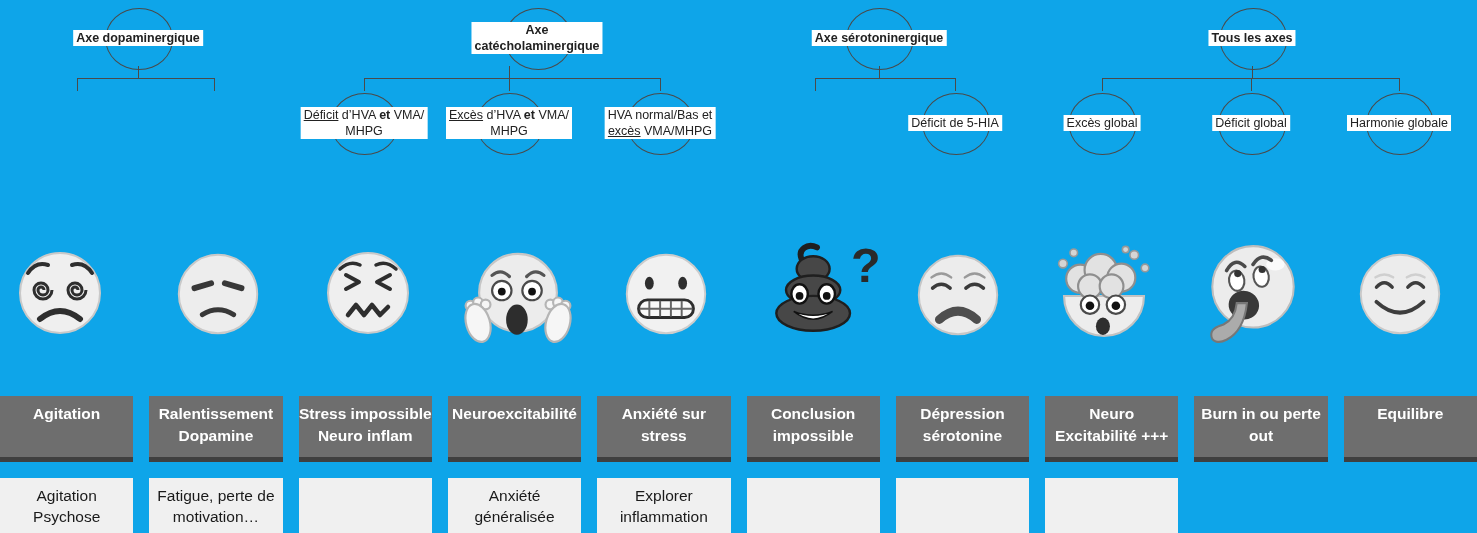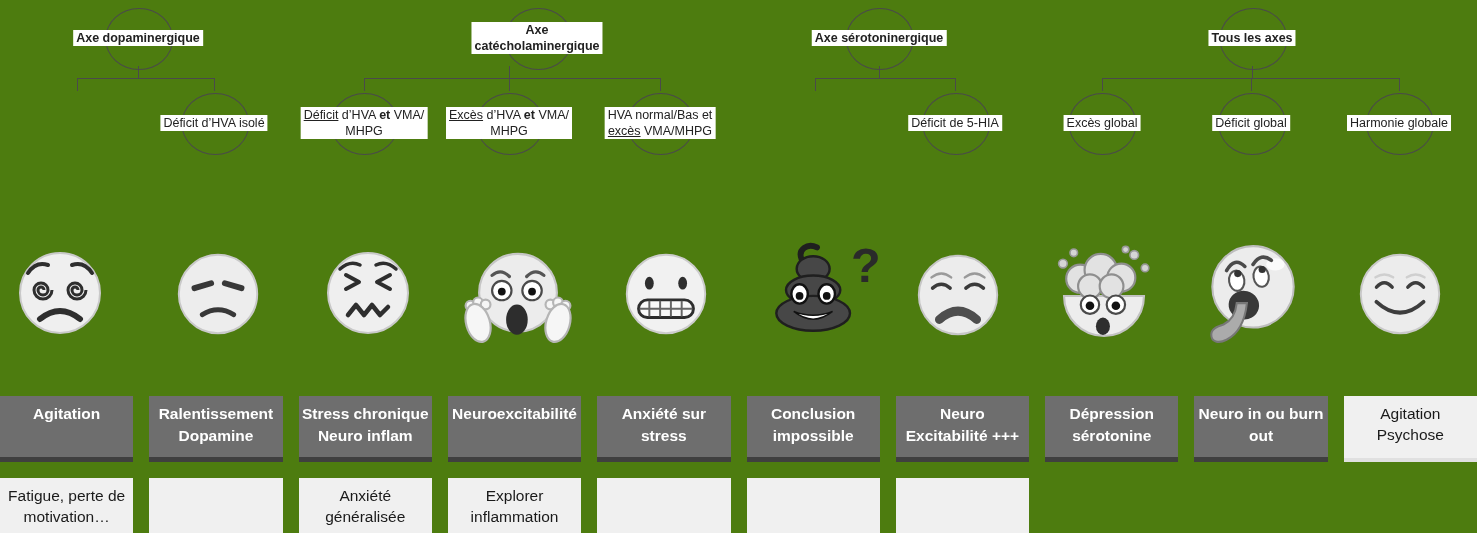--- a/index.html
+++ b/index.html
@@ -1,17 +1,17 @@
 <!DOCTYPE html>
 <html><head>
 <meta charset="utf-8">
 <style>
   html,body{margin:0;padding:0;background:#fff;}
   .canvas{
-    position:relative; width:1477px; height:533px; background:#4d7c0f;
+    position:relative; width:1477px; height:533px; background:#0ea5e9;
     font-family:"Liberation Sans", sans-serif; color:#222; overflow:hidden;
   }
   
   .trees{position:absolute;inset:0;}
   .tnode{position:absolute; transform:translateX(-50%); display:flex;
          align-items:center; justify-content:center;}
   .tnode.parent{top:10px; height:56px;}
   .tnode.child{top:94px; height:58px;}
   .circ{position:absolute; left:50%; top:50%; width:66px; height:60px;
         margin:-30px 0 0 -33px; border:1.4px solid var(--diagram-line,#4a4a4a);
@@ -44,24 +44,20 @@
   <div class="trees">
 
     <div class="tnode parent" style="left:138px">
       <span class="circ"></span>
       <span class="lbl"><b>Axe dopaminergique</b></span>
     </div>
     <div class="vline" style="left:138px;top:66px;height:12px"></div>
     <div class="hline" style="left:77px;top:78px;width:137px"></div>
     <div class="vline" style="left:77px;top:78px;height:13px"></div>
     <div class="vline" style="left:214px;top:78px;height:13px"></div>
-    <div class="tnode child" style="left:214px">
-      <span class="circ"></span>
-      <span class="lbl">Déficit d’HVA isolé</span>
-    </div>
 
     <div class="tnode parent" style="left:537px">
       <span class="circ"></span>
       <span class="lbl"><b>Axe</b><br><b>catécholaminergique</b></span>
     </div>
     <div class="vline" style="left:509px;top:66px;height:12px"></div>
     <div class="hline" style="left:364px;top:78px;width:296px"></div>
     <div class="vline" style="left:364px;top:78px;height:13px"></div>
     <div class="vline" style="left:509px;top:78px;height:13px"></div>
     <div class="vline" style="left:660px;top:78px;height:13px"></div>
@@ -237,33 +233,34 @@
       <path d="M26,43 Q34,34 42,43" fill="none" stroke="#3d3d3d" stroke-width="3.5" stroke-linecap="round"></path>
       <path d="M58,43 Q66,34 74,43" fill="none" stroke="#3d3d3d" stroke-width="3.5" stroke-linecap="round"></path>
       <path d="M26,58 Q50,80 74,58" fill="none" stroke="#3d3d3d" stroke-width="4" stroke-linecap="round"></path>
     </svg>
   </div>
 
   <div class="table">
     <div class="th">Agitation</div>
     <div class="th">Ralentissement
 Dopamine</div>
-    <div class="th">Stress chronique
+    <div class="th">Stress impossible
 Neuro inflam</div>
     <div class="th">Neuroexcitabilité</div>
     <div class="th">Anxiété sur
 stress</div>
     <div class="th">Conclusion
 impossible</div>
+    <div class="th">Dépression
+sérotonine</div>
     <div class="th">Neuro
 Excitabilité +++</div>
-    <div class="th">Dépression
-sérotonine</div>
-    <div class="th">Neuro in ou burn
+    <div class="th">Burn in ou perte
 out</div>
+    <div class="th">Equilibre</div>
 
     <div class="td">Agitation
 Psychose</div>
     <div class="td">Fatigue, perte de
 motivation…</div>
     <div class="td"></div>
     <div class="td">Anxiété
 généralisée</div>
     <div class="td">Explorer
 inflammation</div>

